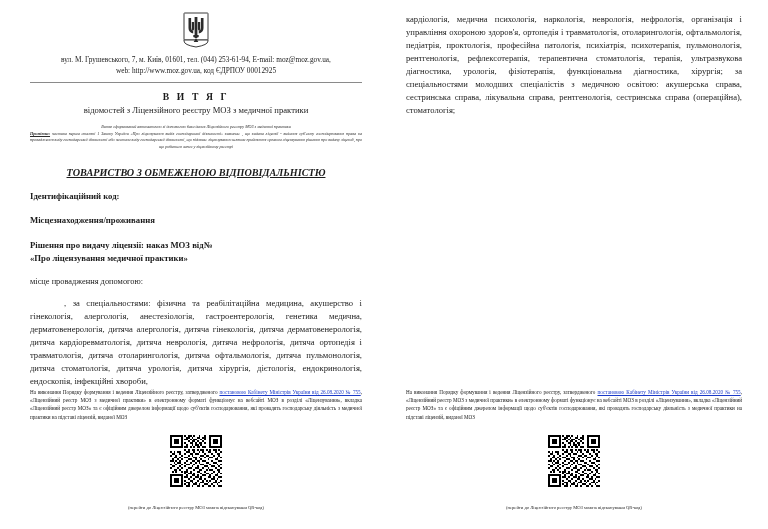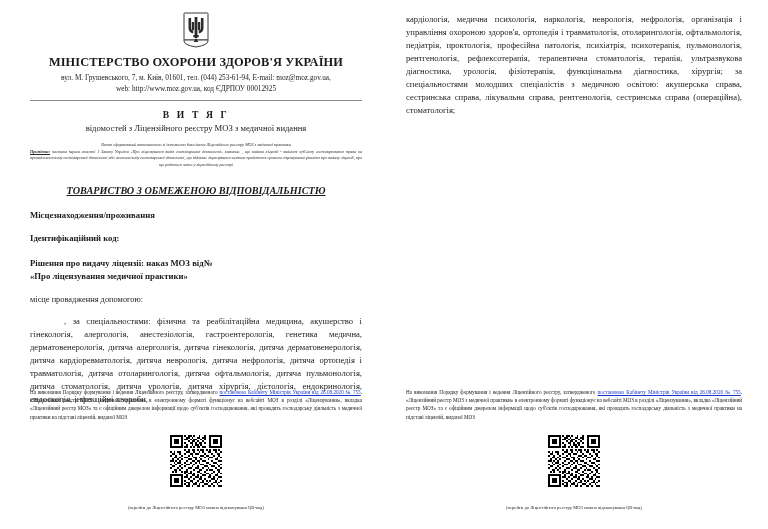--- a/index.html
+++ b/index.html
@@ -202,41 +202,40 @@
             <path d="M41 12 h-5.2 v20 q0 4 -4.2 5.6 v5.6 q9.4 -2.6 9.4 -11.2 Z"></path>
             <path d="M17.6 20 h4.6 v14 q0 2.6 -2.3 3.6 q-2.3 -1 -2.3 -3.6 Z"></path>
             <path d="M34.4 20 h-4.6 v14 q0 2.6 2.3 3.6 q2.3 -1 2.3 -3.6 Z"></path>
             <path d="M20.6 46 h10.8 v4.4 h-10.8 Z"></path>
             <path d="M26 52 l4.6 8 h-9.2 Z"></path>
           </g>
         </svg>
       </span>
     </div>
 
-    <div class="ministry-title">МІНІСТЕРСТВО ОХОРОНИ ЗДОРОВ'Я УКРАЇНИ</div>
     <div class="ministry-contact">
       <div>вул. М. Грушевського, 7, м. Київ, 01601, тел. (044) 253-61-94, E-mail: moz@moz.gov.ua,</div>
       <div>web: http://www.moz.gov.ua, код ЄДРПОУ 00012925</div>
     </div>
 
     <hr class="hr-rule">
 
     <div class="extract-title">В И Т Я Г</div>
-    <div class="extract-sub">відомостей з Ліцензійного реєстру МОЗ з медичної видання</div>
+    <div class="extract-sub">відомостей з Ліцензійного реєстру МОЗ з медичної практики</div>
 
     <div class="fineprint">
       <div>Витяг сформований автоматично зі допомогою бази даних Ліцензійного реєстру МОЗ з медичної практики</div>
       <div class="note-line"><b>Примітка:</b> <span>частина перша статті 1 Закону України «Про ліцензування видів господарської діяльності» визначає , що видача ліцензії - видання суб'єкту господарювання права на провадження виду господарської діяльності або частини виду господарської діяльності, що підлягає ліцензуванню шляхом прийняття органом ліцензування рішення про видачу ліцензії, про що робиться запис у ліцензійному реєстрі</span></div>
     </div>
 
     <div class="entity-type">ТОВАРИСТВО З ОБМЕЖЕНОЮ ВІДПОВІДАЛЬНІСТЮ</div>
 
+    <div class="field-label tight">Ідентифікаційний код:</div>
+
     <div class="field-label">Місцезнаходження/проживання</div>
-
-    <div class="field-label tight">Ідентифікаційний код:</div>
 
     <div class="decision">
       <div class="row1">
         <span class="seg">Рішення про видачу ліцензії: наказ МОЗ від</span>
         <span class="seg">№</span>
       </div>
       <div>«Про ліцензування медичної практики»</div>
     </div>
 
     <div class="plain-line">місце провадження допомогою:</div>

